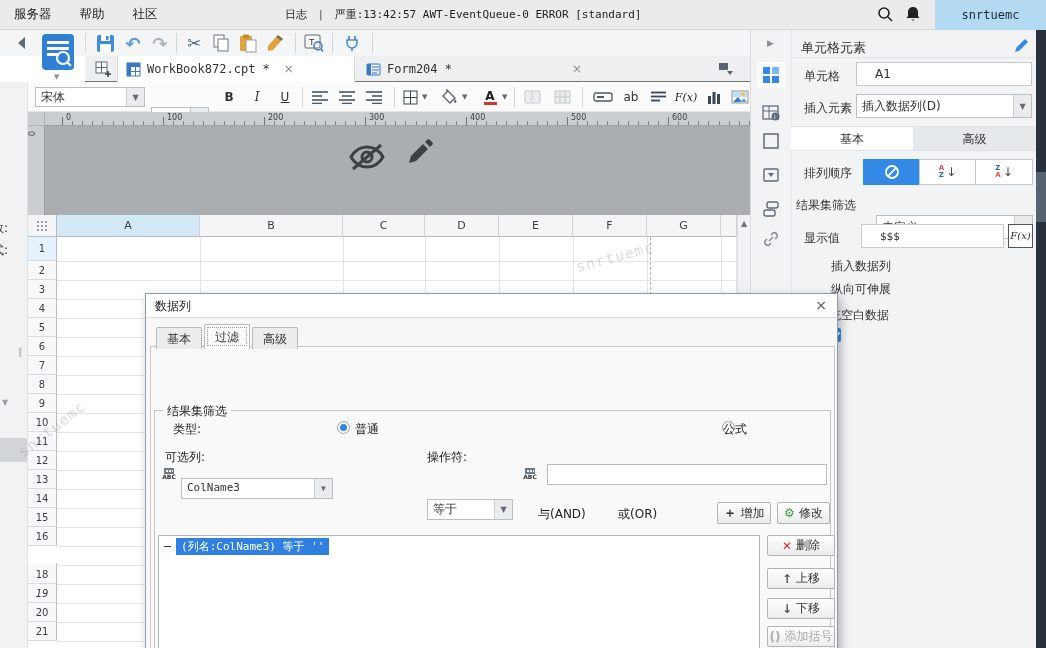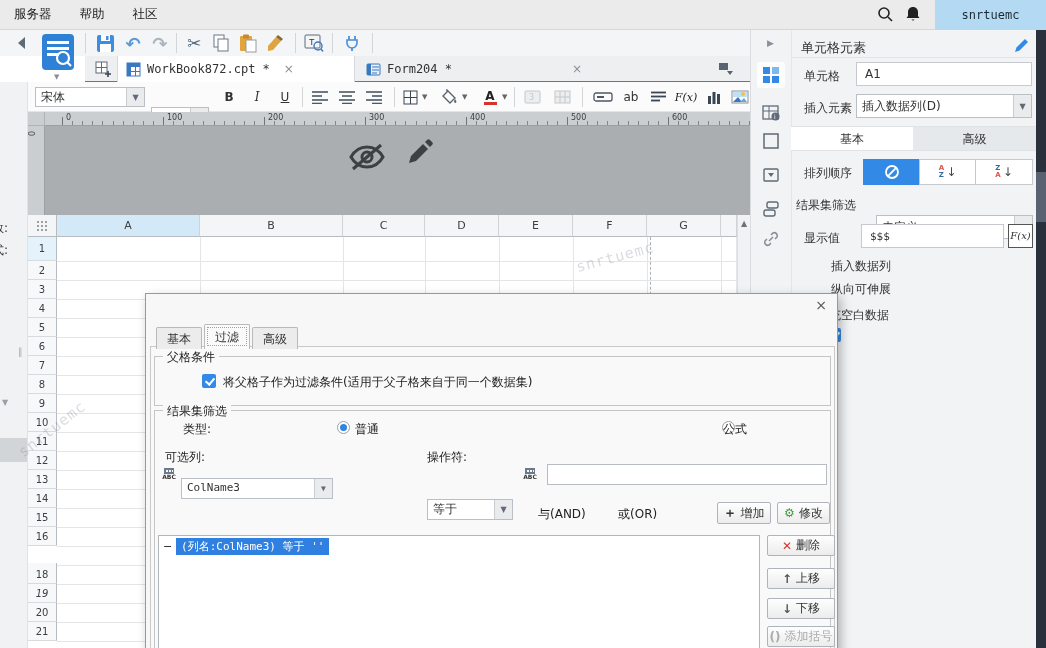--- a/index.html
+++ b/index.html
@@ -43,21 +43,21 @@
 #corner .dots{position:absolute;left:9px;top:6px;width:2px;height:2px;background:#9aa0a6;box-shadow:4px 0 #9aa0a6,8px 0 #9aa0a6,0 4px #9aa0a6,4px 4px #9aa0a6,8px 4px #9aa0a6,0 8px #9aa0a6,4px 8px #9aa0a6,8px 8px #9aa0a6}
 .gline-v{position:absolute;top:22px;width:1px;background:#e3e5e7}
 .gline-h{position:absolute;left:29px;height:1px;background:#e3e5e7}
 .cell{position:absolute;font-family:"DejaVu Sans Mono","Liberation Mono",monospace;font-size:9px;color:#222;background:#fff;overflow:hidden;white-space:nowrap}
 #sheet-scroll{position:absolute;left:737px;top:215px;width:13px;height:433px;background:#f1f2f3;border-left:1px solid #dcdfe1;text-align:center}
 .watermark{position:absolute;font-family:"DejaVu Sans Mono",monospace;font-size:15px;letter-spacing:1px;color:rgba(110,120,135,.26);z-index:3;white-space:nowrap}
 
 #rpanel{position:absolute;left:750px;top:30px;width:296px;height:618px;background:#f2f3f5;border-left:1px solid #dadce0;z-index:5}
 #rstrip-line{position:absolute;left:40px;top:0;width:1px;height:618px;background:#e4e6e9}
 .rp-label{position:absolute;font-size:12px;color:#333}
-.rp-input{position:absolute;background:#fff;border:1px solid #c6cace;font-size:12px;padding-left:8px;color:#333;display:flex;align-items:center}
+.rp-input{position:absolute;background:#fff;border:1px solid #c6cace;font-size:12px;padding-left:18px;color:#333;display:flex;align-items:center}
 .rp-tab{position:absolute;top:96px;height:25px;line-height:25px;text-align:center;font-size:12px;color:#333;border-top:1px solid #e0e2e5;border-bottom:1px solid #e0e2e5}
 .seg{position:absolute;top:129px;height:26px;background:#fff;border:1px solid #c6cace;display:flex;align-items:center;justify-content:center}
 .seg.on{background:#338ae6;border-color:#338ae6}
 .cb{position:relative;width:14px;height:14px;background:#338ae6;border-radius:2px;display:inline-block}
 .cb::after{content:"";position:absolute;left:5px;top:2px;width:4px;height:7px;border:solid #fff;border-width:0 2px 2px 0;transform:rotate(40deg)}
 #darkstrip{position:absolute;left:285px;top:0;width:11px;height:618px;background:#2b313c}
 #darkthumb{position:absolute;left:0;top:142px;width:11px;height:50px;background:#596270}
 
 #dialog{position:absolute;left:145px;top:293px;width:693px;height:360px;background:#f7f7f7;border:1px solid #8d9cab;box-shadow:3px 4px 10px rgba(0,0,0,.28);z-index:60}
 .dlg-title{height:24px;background:#fff;border-bottom:1px solid #dcdcdc;line-height:24px;padding-left:9px;font-size:12px;color:#222}
@@ -78,20 +78,25 @@
 .abcicon .grid{width:10px;height:6px;background:repeating-linear-gradient(90deg,#6a7a8a 0 1px,transparent 1px 3px),repeating-linear-gradient(#6a7a8a 0 1px,transparent 1px 3px);border:1px solid #6a7a8a}
 .abcicon .t{font-size:6px;font-weight:bold;color:#333;line-height:6px}
 </style>
 </head>
 <body>
 
 <div id="app">
 
   <div id="menubar">
     <div id="menu-items"><div class="menu-item">服务器</div><div class="menu-item">帮助</div><div class="menu-item">社区</div></div>
+    <div id="logarea">
+      <span class="mono">日志</span>
+      <span class="mono" style="margin:0 7px;color:#555">|</span>
+      <span class="mono">严重:13:42:57 AWT-EventQueue-0 ERROR [standard]</span>
+    </div>
     <span class="abs" style="right:152px;top:5px">
       <svg width="18" height="18" viewBox="0 0 18 18">
           <circle cx="8" cy="8" r="5" fill="none" stroke="#222" stroke-width="1.6"></circle>
           <line x1="12" y1="12" x2="16" y2="16" stroke="#222" stroke-width="1.6"></line>
         </svg>
     </span>
     <span class="abs" style="right:124px;top:5px">
       <svg width="18" height="18" viewBox="0 0 18 18">
           <path d="M9 2c-3 0-5 2.2-5 5v4l-1.5 2h13L14 11V7c0-2.8-2-5-5-5z" fill="#222"></path>
           <path d="M7.5 14.5a1.6 1.6 0 0 0 3 0z" fill="#222"></path>
@@ -535,38 +540,34 @@
     <span class="cb abs" style="left:58px;top:250px"></span>
     <span class="rp-label" style="left:80px;top:251px">纵向可伸展</span>
     <span class="rp-label" style="left:78px;top:277px">充空白数据</span>
 
     <div id="darkstrip">
         <div id="darkthumb"></div>
       </div>
   </div>
 
   <div id="dialog">
+    <div class="dlg-title">数据列</div>
     <span class="dlg-close">×</span>
     <div id="dlg-tabs">
         <div class="dlg-tab">基本</div>
         <div class="dlg-tab active">过滤</div>
         <div class="dlg-tab">高级</div>
       </div>
     <div id="dlg-body"></div>
 
-    <div class="fieldset" style="left:8px;top:62px;width:677px;height:50px">
-      <span class="legend">父格条件</span>
-      <span class="cb abs" style="left:47px;top:17px"></span>
-      <span class="lbl" style="left:68px;top:17px">将父格子作为过滤条件(适用于父子格来自于同一个数据集)</span>
-    </div>
 
     <div class="fieldset" style="left:8px;top:116px;width:677px;height:243px;border-bottom:none">
       <span class="legend">结果集筛选</span>
 
-      <span class="lbl" style="left:28px;top:10px">类型:</span>
+      <span class="lbl" style="left:18px;top:10px">类型:</span>
       <span class="radio on abs" style="left:182px;top:10px"></span>
       <span class="lbl" style="left:200px;top:10px">普通</span>
       <span class="radio abs" style="left:550px;top:10px"></span>
       <span class="lbl" style="left:568px;top:10px">公式</span>
 
       <span class="lbl" style="left:10px;top:38px">可选列:</span>
       <span class="lbl" style="left:272px;top:38px">操作符:</span>
 
       <span class="abcicon" style="left:3px;top:52px">
           <span class="grid"></span>

